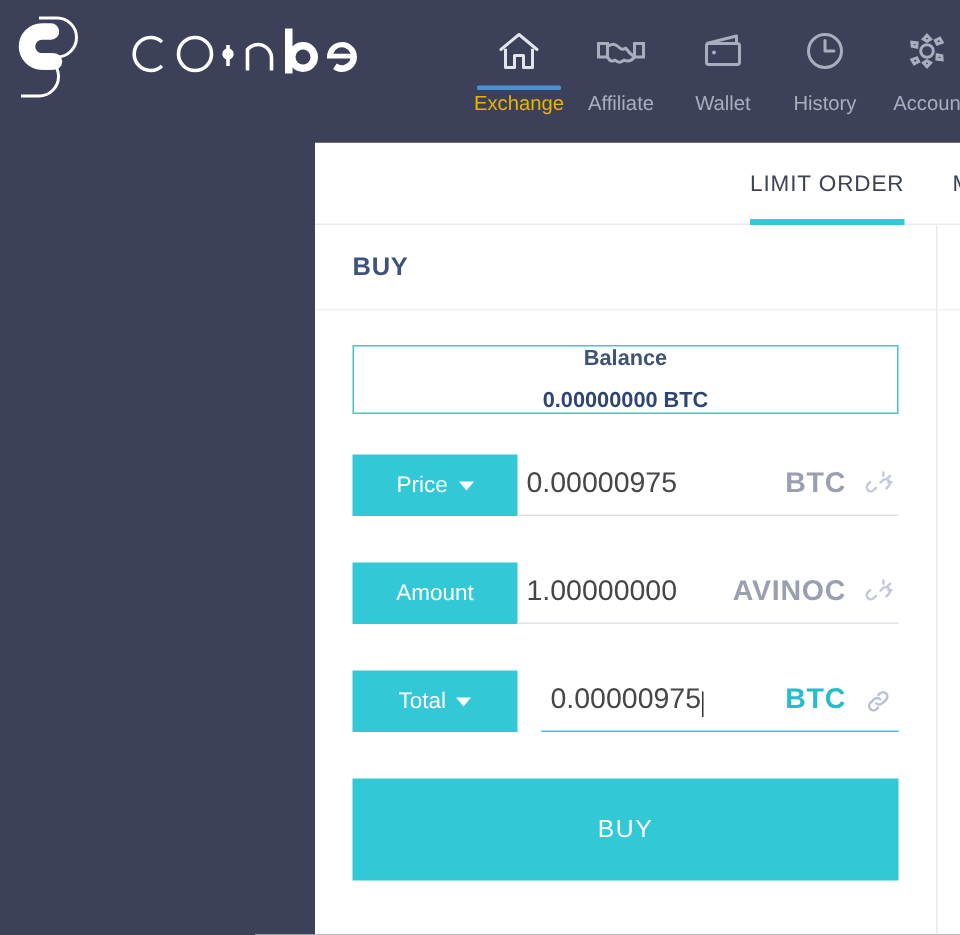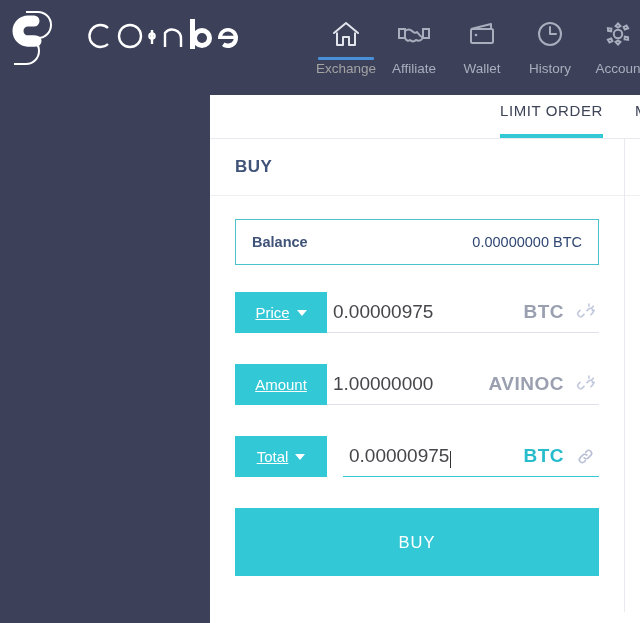--- a/index.html
+++ b/index.html
@@ -57,21 +57,21 @@
     display: flex;
     align-items: center;
     justify-content: center;
   }
   .nav-label {
     font-size: 13.5px;
     color: #a9adbd;
     margin-top: 7px;
     white-space: nowrap;
   }
-  .nav-item.active .nav-label { color: #a3a3a3; }
+  .nav-item.active .nav-label { color: #eab308; }
   .nav-underline {
     position: absolute;
     top: 43px;
     left: 6px;
     right: 6px;
     height: 3px;
     background: #4a90d9;
     border-radius: 1px;
   }
 
@@ -80,25 +80,25 @@
     position: absolute;
     left: 210px;
     top: 95px;
     width: 430px;
     height: 528px;
     background: #ffffff;
     overflow: hidden;
   }
 
   .tabs {
-    height: 44px;
+    height: 55px;
     border-bottom: 1px solid #e8eaf0;
     position: relative;
     display: flex;
-    align-items: flex-end;
+    align-items: flex-start;
     padding-left: 290px;
     gap: 32px;
   }
   .tab {
     font-size: 15px;
     letter-spacing: .6px;
     color: #3d4357;
     white-space: nowrap;
     position: relative;
     height: 55px;
@@ -138,55 +138,55 @@
   }
 
   .balance-box {
     margin: 23px 25px 0 25px;
     height: 46px;
     border: 1px solid #49c3c9;
     display: flex;
     align-items: center;
     justify-content: space-between;
     padding: 0 16px;
+    flex-direction: column;
   }
   .balance-label {
     font-size: 14.5px;
     font-weight: bold;
     color: #3f5278;
   }
   .balance-value {
     font-size: 14.5px;
-    font-weight: normal;
+    font-weight: bold;
     color: #2f4673;
   }
 
   
   .field-row {
     display: flex;
     align-items: stretch;
     margin: 0 25px;
     height: 41px;
   }
   .row-price  { margin-top: 27px; }
   .row-amount { margin-top: 31px; }
   .row-total  { margin-top: 31px; gap: 16px; }
 
   .field-btn {
-    width: 92px;
+    width: 110px;
     background: #33c8d6;
     color: #ffffff;
     font-size: 15px;
     display: flex;
     align-items: center;
     justify-content: center;
     gap: 7px;
     cursor: pointer;
     flex: none;
-    text-decoration: underline;
   }
   .caret {
     width: 0; height: 0;
     border-left: 5px solid transparent;
     border-right: 5px solid transparent;
     border-top: 6px solid #ffffff;
     display: block;
   }
 
   .field-input-wrap {

